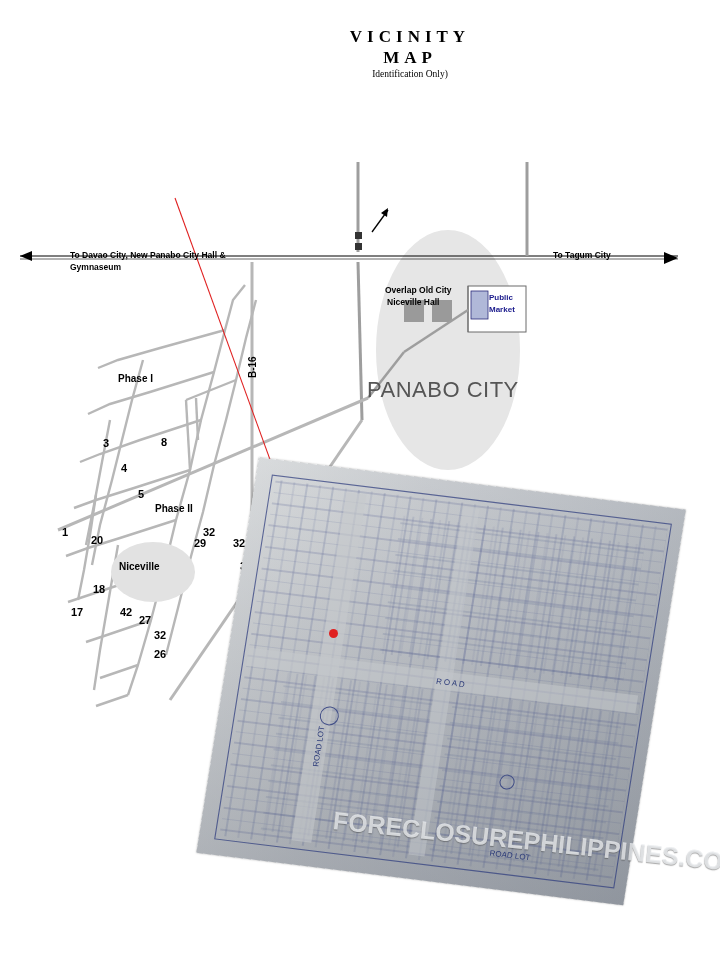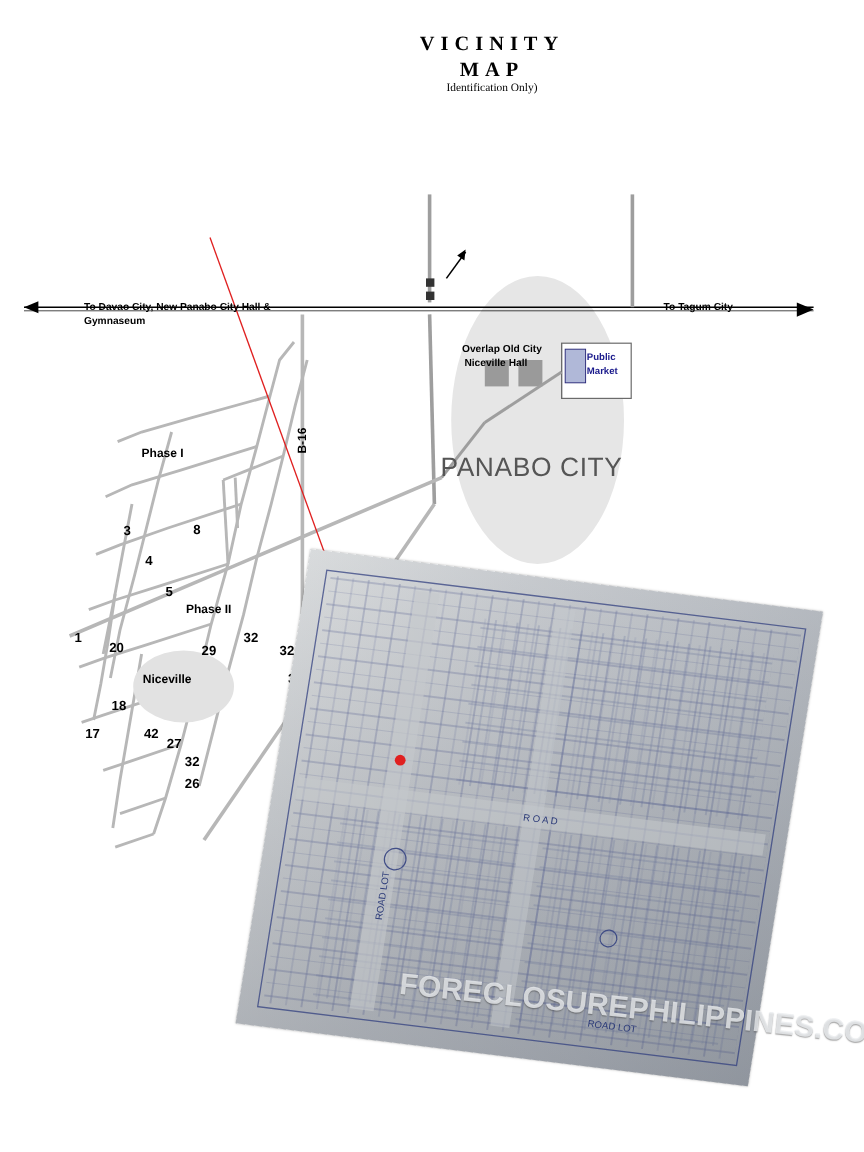--- a/index.html
+++ b/index.html
@@ -248,21 +248,21 @@
   <div class="lbl lbl-phase" style="left:155px; top:503px;">Phase II</div>
   <div class="lbl lbl-phase" style="left:119px; top:561px;">Niceville</div>
 
   <div class="lbl lbl-num" style="left:103px; top:437px;">3</div>
   <div class="lbl lbl-num" style="left:161px; top:436px;">8</div>
   <div class="lbl lbl-num" style="left:121px; top:462px;">4</div>
   <div class="lbl lbl-num" style="left:138px; top:488px;">5</div>
   <div class="lbl lbl-num" style="left:62px; top:526px;">1</div>
   <div class="lbl lbl-num" style="left:91px; top:534px;">20</div>
   <div class="lbl lbl-num" style="left:203px; top:526px;">32</div>
-  <div class="lbl lbl-num" style="left:168px; top:537px;text-align:center;">29</div>
+  <div class="lbl lbl-num" style="left:194px; top:537px;text-align:center;">29</div>
   <div class="lbl lbl-num" style="left:233px; top:537px;">32</div>
   <div class="lbl lbl-num" style="left:240px; top:560px;">33</div>
   <div class="lbl lbl-num" style="left:93px; top:583px;">18</div>
   <div class="lbl lbl-num" style="left:71px; top:606px;">17</div>
   <div class="lbl lbl-num" style="left:120px; top:606px;">42</div>
   <div class="lbl lbl-num" style="left:139px; top:614px;">27</div>
   <div class="lbl lbl-num" style="left:154px; top:629px;">32</div>
   <div class="lbl lbl-num" style="left:154px; top:648px;">26</div>
 
   <div class="photo-wrap">

